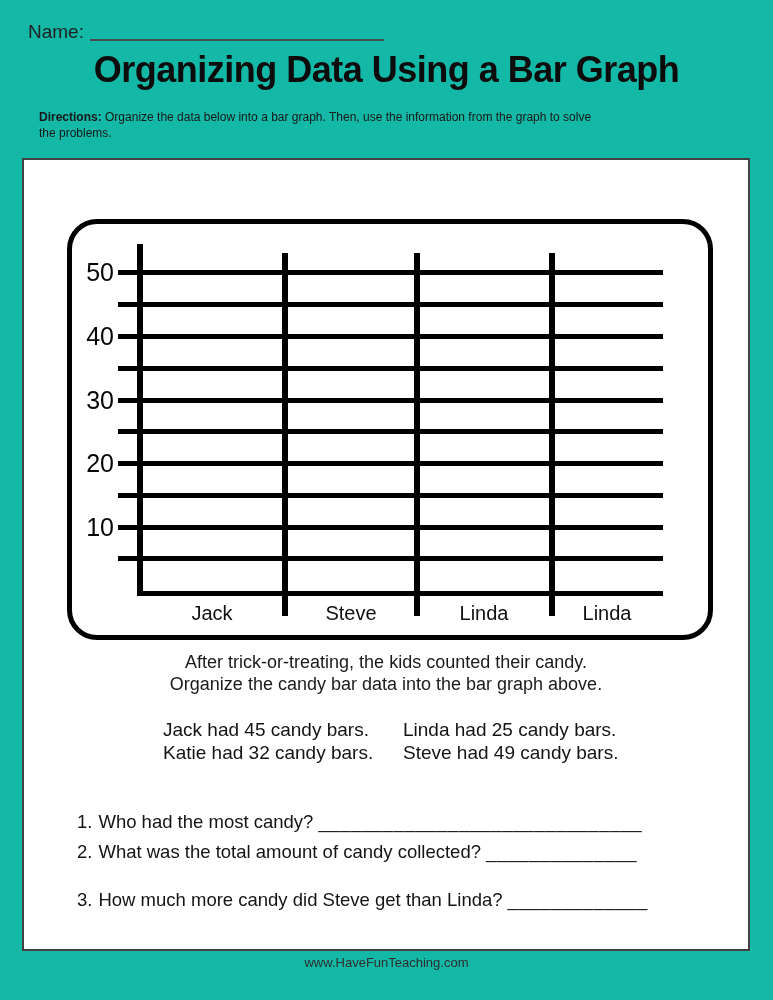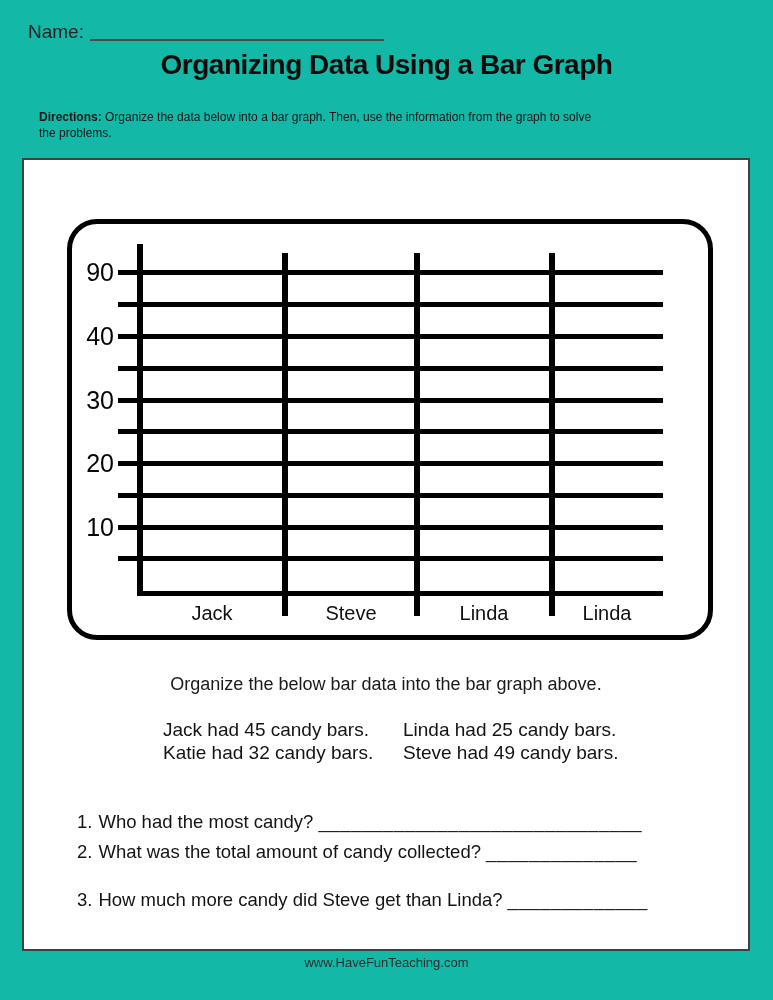--- a/index.html
+++ b/index.html
@@ -3,21 +3,21 @@
 <meta charset="utf-8">
 <style>
   * { margin:0; padding:0; box-sizing:border-box; }
   body { background:#fff; font-family:"Liberation Sans", sans-serif; color:#1b1b1b; }
   .page { position:relative; width:773px; height:1000px; background:#14b8a6; overflow:hidden; }
 
   
   .name-label { position:absolute; left:28px; top:21px; font-size:19px; color:#222; }
   .name-underline { position:absolute; left:90px; top:39px; width:294px; height:0; border-top:2px solid #4a4a4a; }
   .title { position:absolute; left:0; top:49px; width:773px; text-align:center;
-           font-size:28px; font-weight:800; letter-spacing:-0.5px; color:#0c0c0c; }
+           font-size:36px; font-weight:800; letter-spacing:-0.5px; color:#0c0c0c; }
   .directions { position:absolute; left:27px; top:110px; width:732px; font-size:12px; line-height:1.32; color:#171717;margin-left:12px; }
   .directions b { font-weight:700; }
 
   
   .outer-box { position:absolute; left:22px; top:158px; width:728px; height:793px;
                border:2px solid #414141; background:#fff; }
 
   
   .graph-frame { position:absolute; left:67px; top:219px; width:646px; height:421px;
                  border:5px solid #000; border-radius:30px; background:#fff; }
@@ -90,34 +90,34 @@
     <div class="hline"></div>
     <div class="hline"></div>
   </div>
 
   <div class="vline v0"></div>
   <div class="vline v1"></div>
   <div class="vline v2"></div>
   <div class="vline v3"></div>
   <div class="xaxis"></div>
 
-  <span class="ytick yt0">90</span>
+  <span class="ytick yt0">50</span>
   <span class="ytick yt1">40</span>
   <span class="ytick yt2">30</span>
   <span class="ytick yt3">20</span>
   <span class="ytick yt4">10</span>
 
   <span class="cat c0">Jack</span>
   <span class="cat c1">Steve</span>
   <span class="cat c2">Linda</span>
   <span class="cat c3">Linda</span>
 
   <div class="story">
-    <br>
-    <span>Organize the below bar data into the bar graph above.</span>
+    <span>After trick-or-treating, the kids counted their candy.</span><br>
+    <span>Organize the candy bar data into the bar graph above.</span>
   </div>
 
   <div class="facts">
     <span>Jack had 45 candy bars.</span>
     <span>Linda had 25 candy bars.</span>
     <span>Katie had 32 candy bars.</span>
     <span>Steve had 49 candy bars.</span>
   </div>
 
   <div class="question q1">

